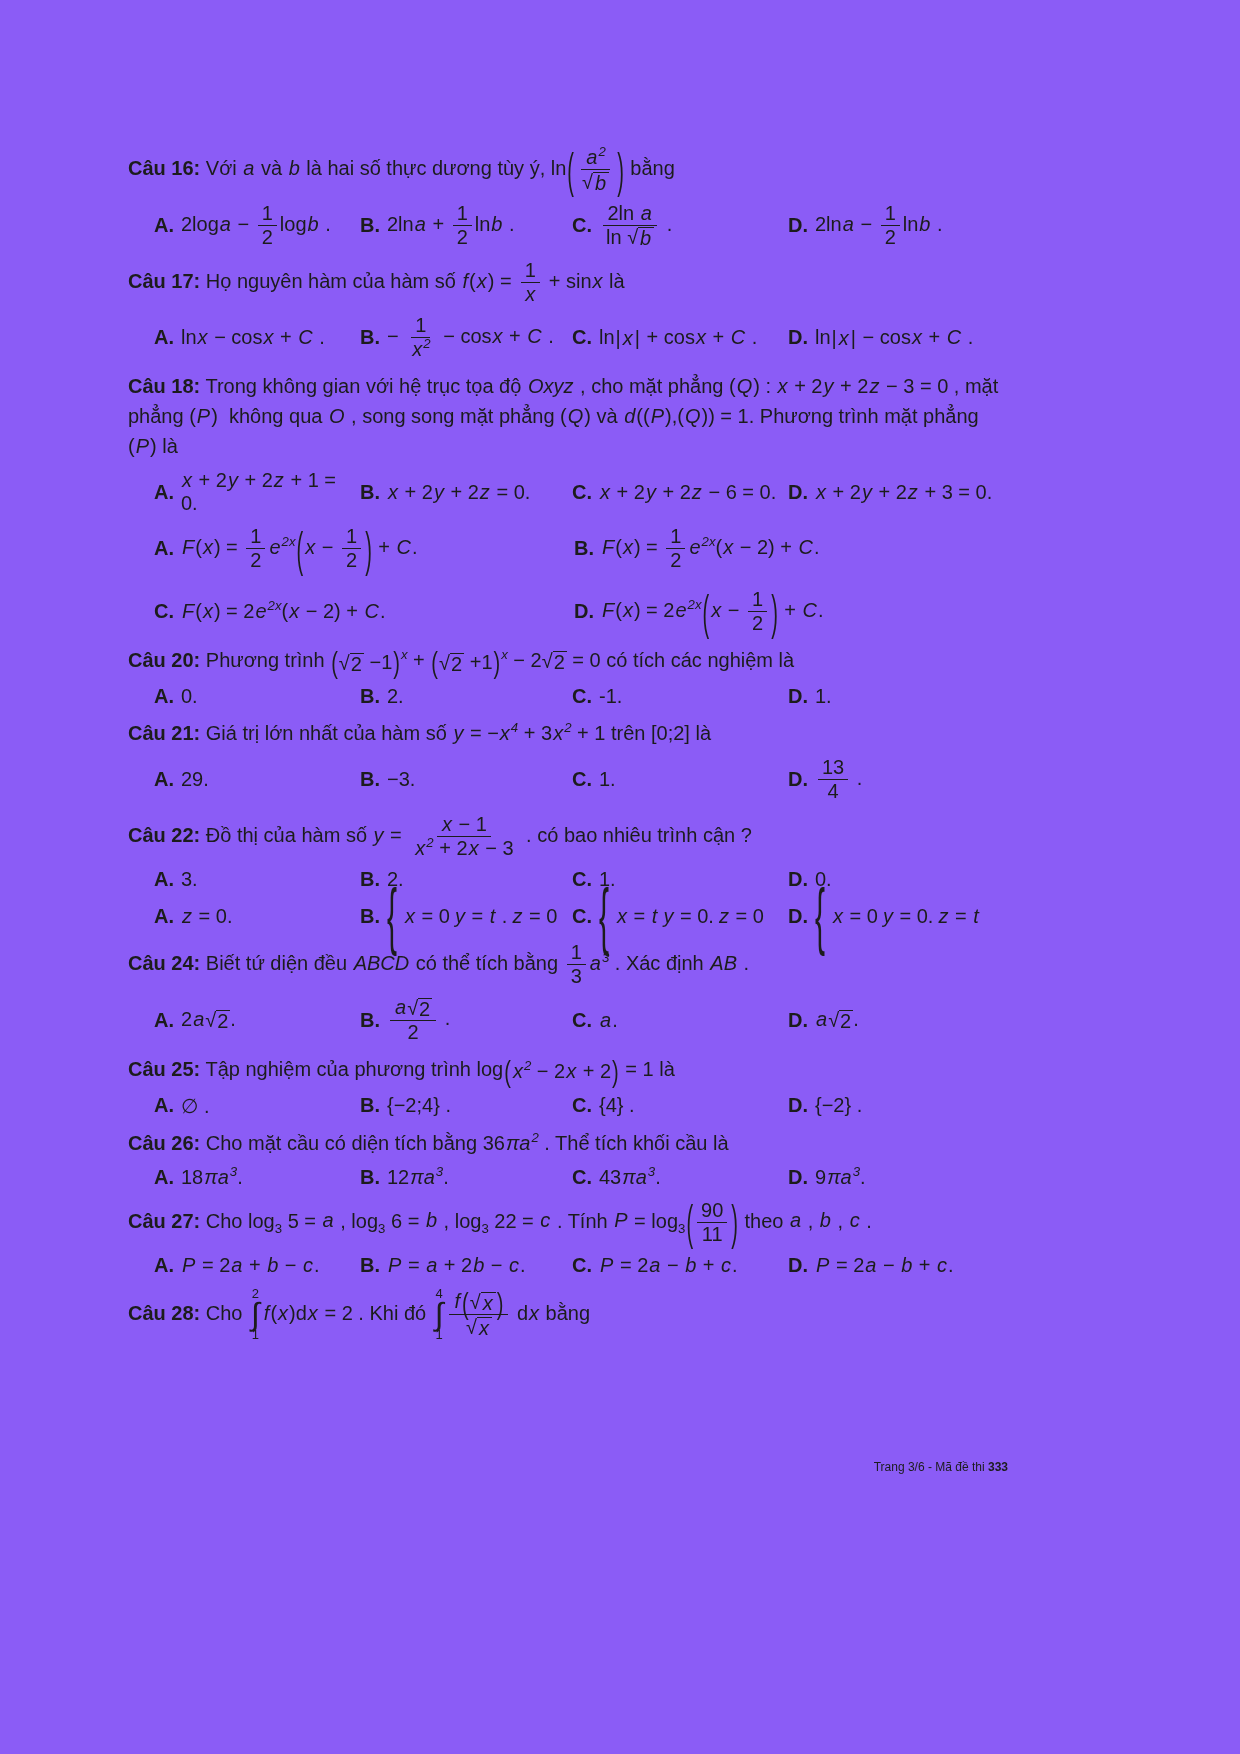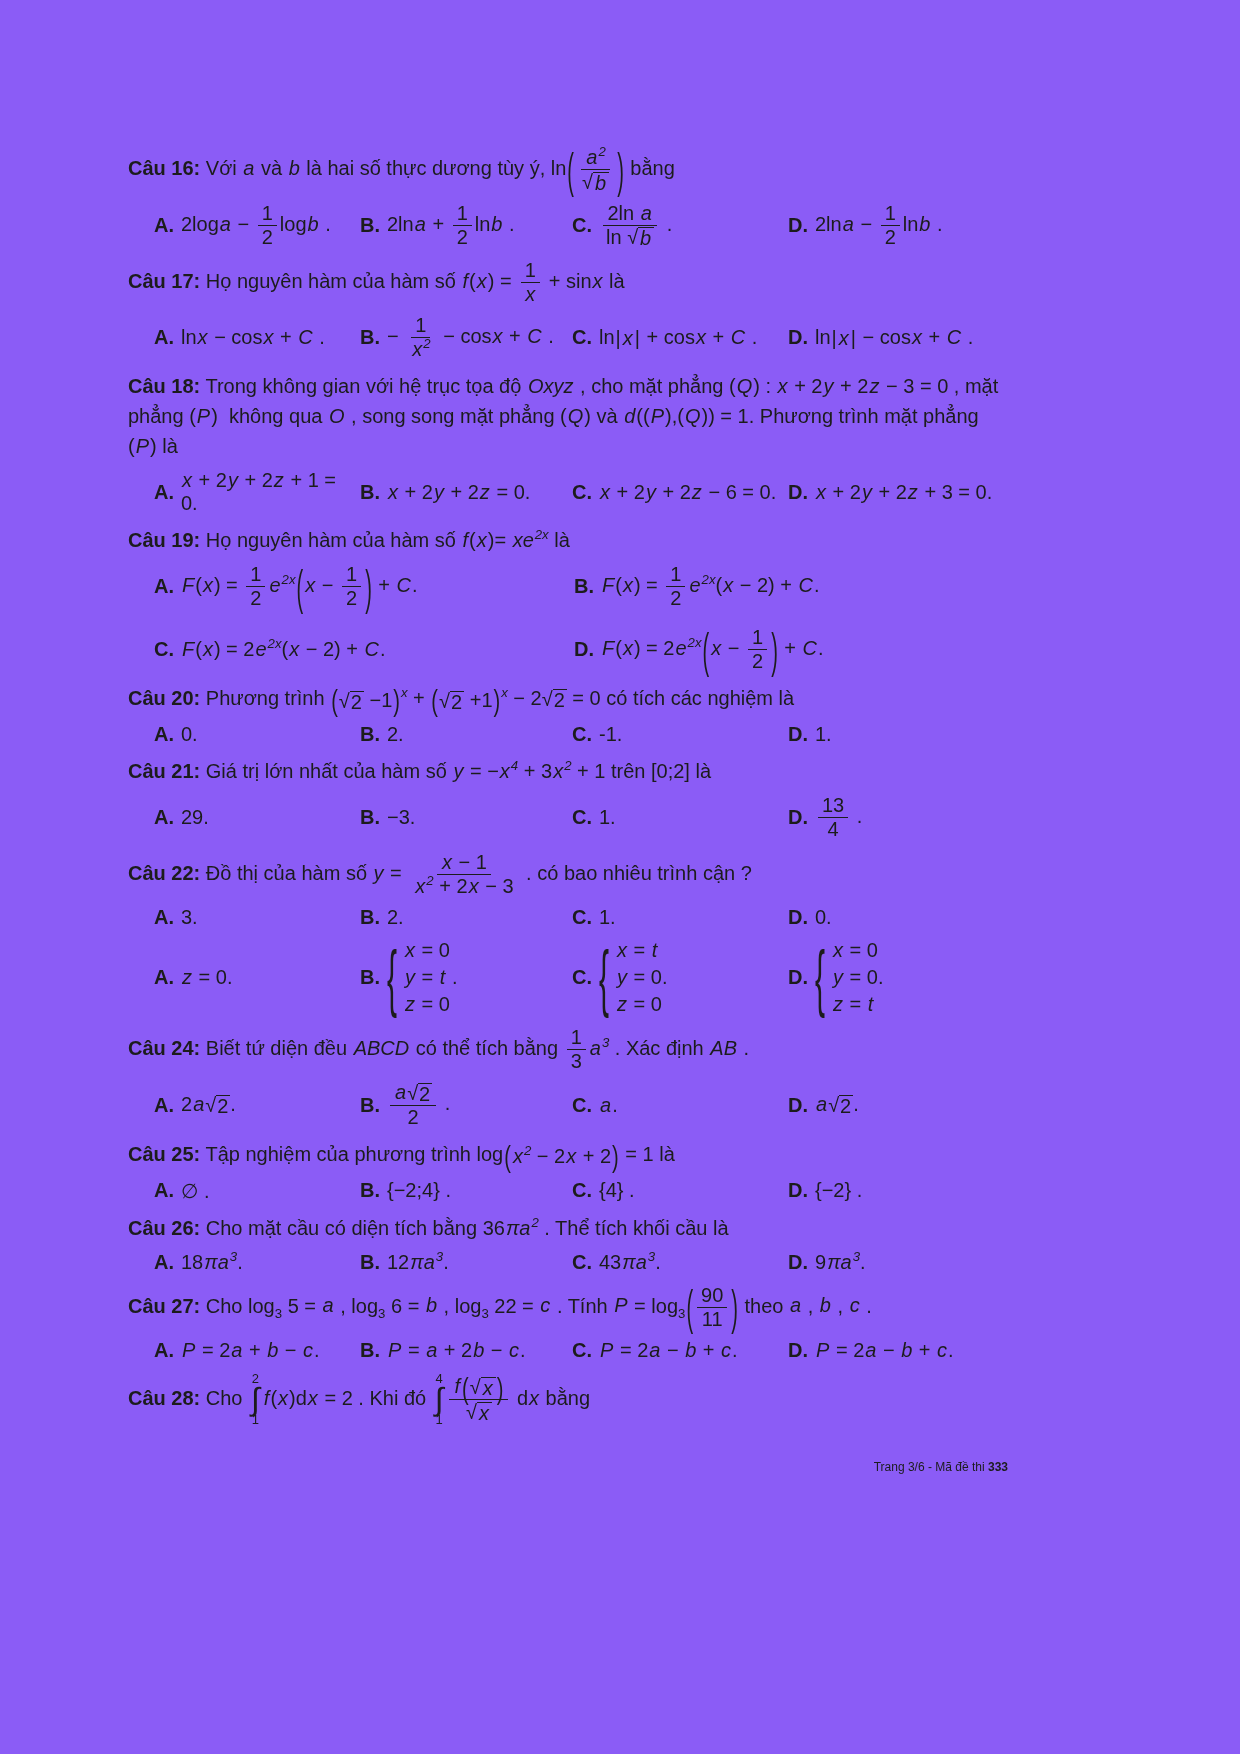--- a/index.html
+++ b/index.html
@@ -36,21 +36,21 @@
   .bigp.tall{transform:scaleY(2.4);}
   .bigp.med{transform:scaleY(1.5);}
   .bar{padding:0 1px;}
   
   .intg{display:inline-flex;flex-direction:column;align-items:center;vertical-align:middle;line-height:1;margin:0 3px;}
   .intg .ihi,.intg .ilo{font-size:13px;line-height:1.1;}
   .intg .isym{font-size:32px;line-height:0.85;}
   
   .cases{display:inline-flex;align-items:center;vertical-align:middle;}
   .cases .cbrace{display:inline-block;font-size:1.5em;transform:scaleY(2.5);margin-right:7px;line-height:1;font-weight:400;}
-  .cases .crows{display:inline-flex;flex-direction:column;gap:4px;text-align:left;}
+  .cases .crows{display:inline-flex;gap:4px;text-align:left;}
   
   .options{display:grid;margin:8px 0 4px 26px;align-items:center;column-gap:4px;}
   .row4{grid-template-columns:202px 208px 212px auto;}
   .grid2{grid-template-columns:416px auto;row-gap:16px;}
   .opt{display:flex;align-items:center;gap:7px;}
   .olabel{font-weight:bold;}
   .footer{
     position:absolute;top:1460px;right:232px;
     font-size:12px;color:#1c1c1c;
   }
@@ -156,21 +156,20 @@
             <span class="olabel">C.</span>
             <span class="obody"><span class="vi">x</span><span class="tx"> + 2</span><span class="vi">y</span><span class="tx"> + 2</span><span class="vi">z</span><span class="tx"> − 6 = 0.</span></span>
           </div>
           <div class="opt">
             <span class="olabel">D.</span>
             <span class="obody"><span class="vi">x</span><span class="tx"> + 2</span><span class="vi">y</span><span class="tx"> + 2</span><span class="vi">z</span><span class="tx"> + 3 = 0.</span></span>
           </div>
         </div>
       </div>
       <div class="question">
-        <div class="statement"><span class="bd">Câu 19:</span><span class="tx"> Họ nguyên hàm của hàm số </span><span class="vi">f</span><span class="tx">(</span><span class="vi">x</span><span class="tx">)= </span><span class="vi">xe</span><sup class="sp">2x</sup><span class="tx"> là</span></div>
         <div class="options grid2">
           <div class="opt">
             <span class="olabel">A.</span>
             <span class="obody"><span class="vi">F</span><span class="tx">(</span><span class="vi">x</span><span class="tx">) = </span><span class="frac">
                 <span class="num"><span class="tx">1</span></span>
                 <span class="den"><span class="tx">2</span></span>
               </span><span class="vi">e</span><sup class="sp">2x</sup><span class="pgrp">
                 <span class="bigp tall">(</span>
                 <span><span class="vi">x</span><span class="tx"> − </span><span class="frac">
                     <span class="num"><span class="tx">1</span></span>

